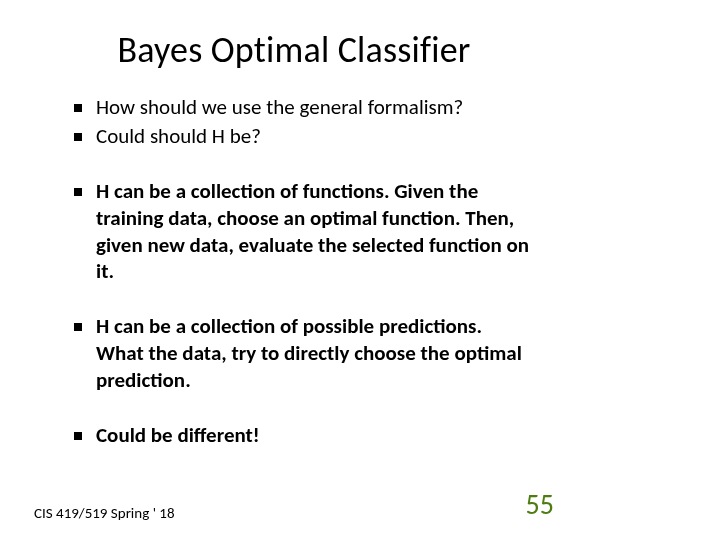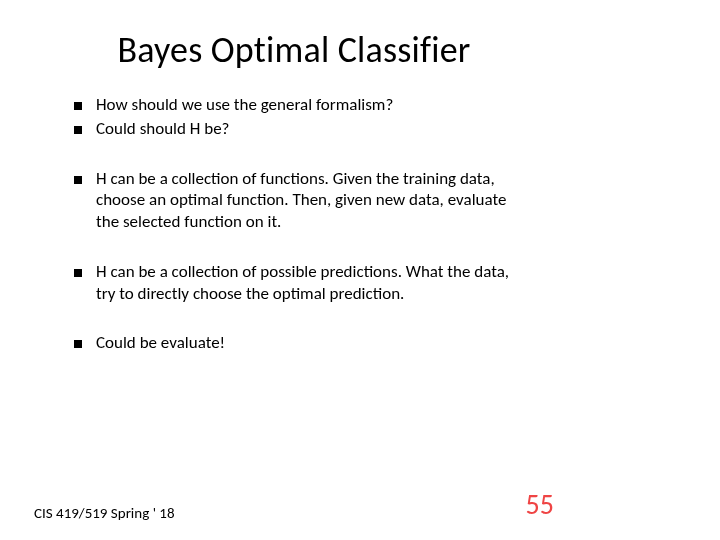--- a/index.html
+++ b/index.html
@@ -26,26 +26,27 @@
   .content {
     padding-left: 18px;
   }
   ul.top {
     list-style: none;
     padding: 0;
   }
   ul.top > li {
     position: relative;
     padding-left: 22px;
-    font-size: 17px;
+    font-size: 21px;
     line-height: 1.28;
     margin-bottom: 2px;
   }
   ul.top > li.gap {
     margin-top: 28px;
+    font-weight: bold;
   }
   ul.top > li::before {
     content: "";
     position: absolute;
     left: 0;
     top: 0.48em;
     width: 8px;
     height: 8px;
     background: #000;
   }
@@ -57,36 +58,36 @@
     display: flex;
     justify-content: space-between;
     align-items: flex-end;
   }
   .footer-left {
     font-size: 15px;
     color: #000;
   }
   .footer-right {
     font-size: 28px;
-    color: #ef4444;
+    color: #4d7c0f;
   }
 </style>
 </head>
 <body>
 
 <div class="slide">
   <h1 class="title">Bayes Optimal Classifier</h1>
 
   <div class="content">
     <ul class="top">
       <li><span>How should we use the general formalism?</span></li>
       <li><span>Could should H be?</span></li>
       <li class="gap"><span>H can be a collection of functions. Given the training data, choose an optimal function. Then, given new data, evaluate the selected function on it.</span></li>
       <li class="gap"><span>H can be a collection of possible predictions. What the data, try to directly choose the optimal prediction.</span></li>
-      <li class="gap"><span>Could be evaluate!</span></li>
+      <li class="gap"><span>Could be different!</span></li>
     </ul>
   </div>
 
   <div class="footer">
     <div class="footer-left">CIS 419/519 Spring ' 18</div>
     <div class="footer-right">55</div>
   </div>
 </div>
 
 </body></html>

